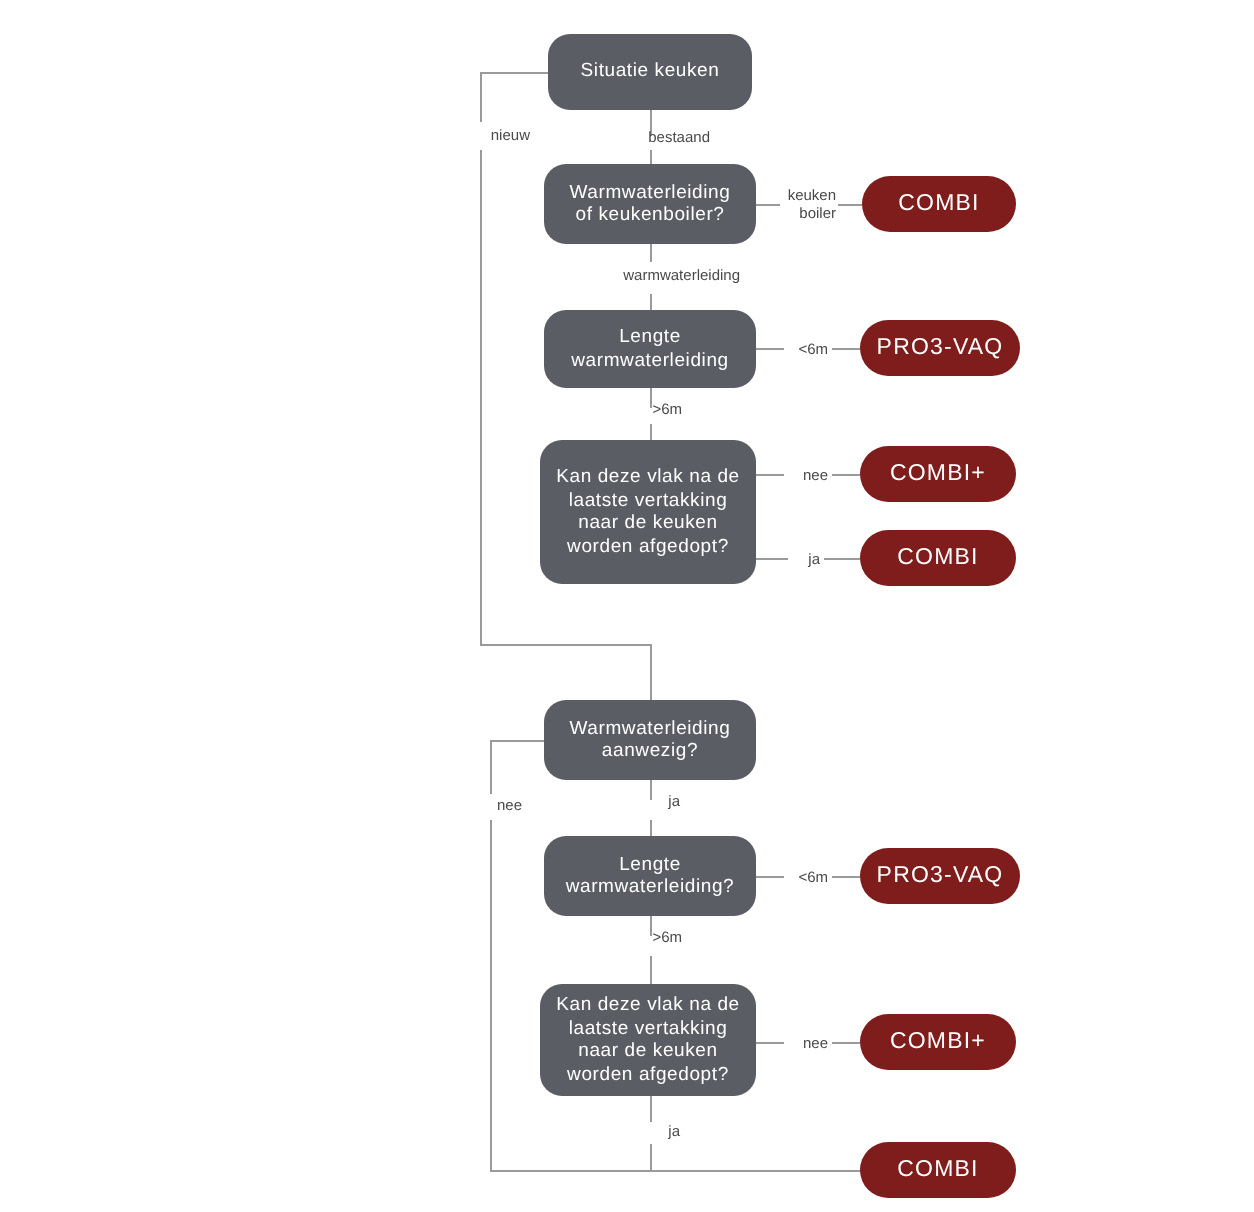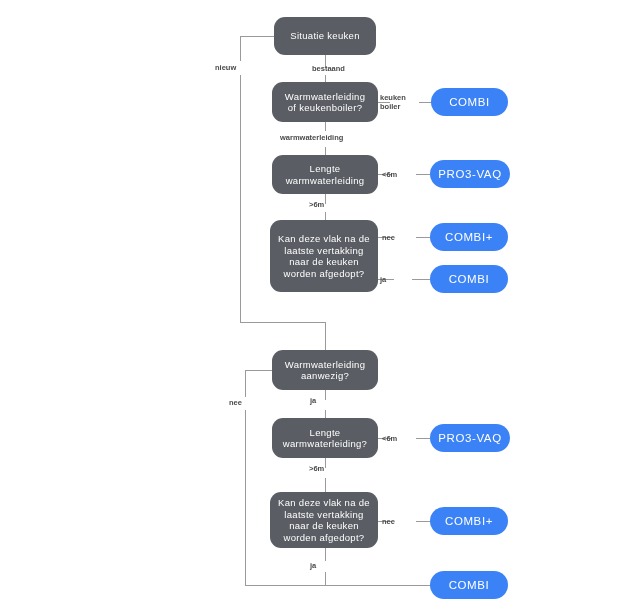--- a/index.html
+++ b/index.html
@@ -29,33 +29,33 @@
     letter-spacing: 0.3px;
   }
   .node-decision {
     background: #5a5d63;
     border-radius: 11px;
     font-size: 9.5px;
     line-height: 11.5px;
     padding: 2px 6px;
   }
   .node-result {
-    background: #3b82f6;
+    background: #7f1d1d;
     border-radius: 16px;
     font-size: 11.5px;
     line-height: 13px;
     letter-spacing: 0.6px;
   }
   .edge-label {
     position: absolute;
     color: #4a4a4a;
     font-size: 7.5px;
     line-height: 9px;
-    text-align: left;
-    font-weight: bold;
+    text-align: right;
+    font-weight: normal;
     white-space: pre-line;
   }
   .line-v {
     position: absolute;
     width: 1px;
     background: #9a9a9a;
   }
   .line-h {
     position: absolute;
     height: 1px;
@@ -108,21 +108,21 @@
   <div class="line-v" style="left:325px; top:478px; height:14px;"></div>
 
   <div class="line-h" style="left:378px; top:521px; width:14px;"></div>
   <div class="line-h" style="left:416px; top:521px; width:14px;"></div>
 
   <div class="line-v" style="left:325px; top:548px; height:13px;"></div>
   <div class="line-v" style="left:325px; top:572px; height:13px;"></div>
   <div class="line-h" style="left:245px; top:585px; width:186px;"></div>
 
   <div class="edge-label" style="left: 215px; top: 63px; width: 50px; white-space: pre-line;">nieuw</div>
-  <div class="edge-label" style="left: 312px; top: 64px; width: 60px; white-space: pre-line;">bestaand</div>
+  <div class="edge-label" style="left: 295px; top: 64px; width: 60px; white-space: pre-line;">bestaand</div>
   <div class="edge-label" style="left: 380px; top: 93px; width: 38px; white-space: pre-line;">keuken
 boiler</div>
   <div class="edge-label" style="left: 280px; top: 133px; width: 90px; white-space: pre-line;">warmwaterleiding</div>
   <div class="edge-label" style="left: 382px; top: 170px; width: 32px; white-space: pre-line;">&lt;6m</div>
   <div class="edge-label" style="left: 309px; top: 200px; width: 32px; white-space: pre-line;">&gt;6m</div>
   <div class="edge-label" style="left: 382px; top: 233px; width: 32px; white-space: pre-line;">nee</div>
   <div class="edge-label" style="left: 380px; top: 275px; width: 30px; white-space: pre-line;">ja</div>
 
   <div class="edge-label" style="left: 229px; top: 398px; width: 32px; white-space: pre-line;">nee</div>
   <div class="edge-label" style="left: 310px; top: 396px; width: 30px; white-space: pre-line;">ja</div>

